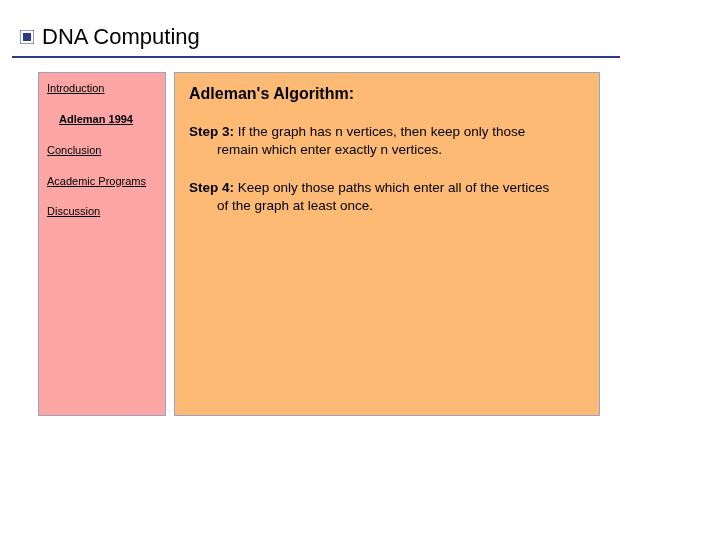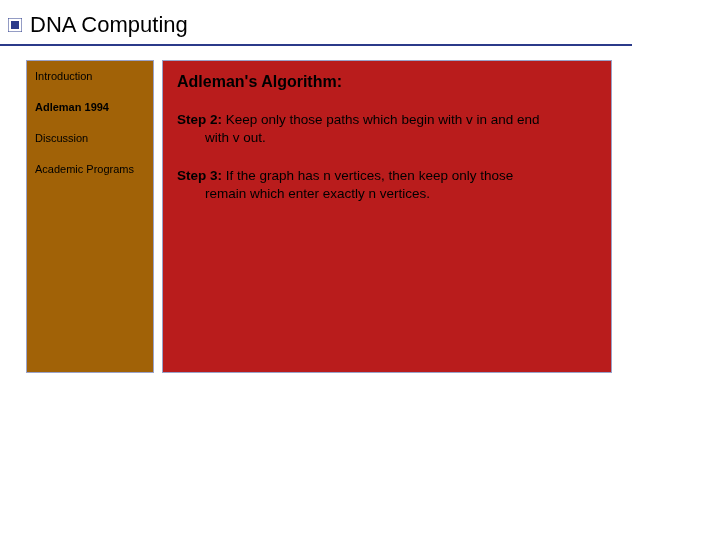--- a/index.html
+++ b/index.html
@@ -2,21 +2,21 @@
 <html><head>
 <meta charset="utf-8">
 <style>
   * { box-sizing: border-box; margin: 0; padding: 0; }
   html, body { width: 720px; height: 540px; background: #fff; font-family: Arial, Helvetica, sans-serif; }
   .slide {
     width: 632px;
     height: 540px;
     background: #fff;
     position: relative;
-    padding: 0;
+    padding: 12px;
   }
   .title-row {
     display: flex;
     align-items: center;
     padding: 12px 0 6px 8px;
   }
   .title-bullet {
     width: 14px;
     height: 14px;
     margin-right: 8px;
@@ -37,32 +37,33 @@
   }
   .body {
     display: flex;
     padding: 14px 20px 0 26px;
     gap: 8px;
   }
   .sidebar {
     width: 128px;
     min-width: 128px;
     border: 1px solid #9aa2c9;
-    background: #a16207;
+    background: #fca5a5;
     padding: 8px 8px 180px 8px;
     font-size: 11px;
     color: #000;
     line-height: 1.35;
+    text-decoration: underline;
   }
   .sidebar .item { margin-bottom: 16px; }
-  .sidebar .item.active { font-weight: 700; }
+  .sidebar .item.active { font-weight: 700; margin-left: 12px; }
   .content {
     flex: 1;
     border: 1px solid #9aa2c9;
-    background: #b91c1c;
+    background: #fdba74;
     padding: 8px 14px 18px 14px;
     font-size: 13.5px;
     color: #000;
     line-height: 1.35;
   }
   .content .heading {
     font-size: 16px;
     font-weight: 700;
     margin-bottom: 18px;
     margin-top: 2px;
@@ -87,35 +88,36 @@
     </span>
     <span class="title-text">DNA Computing</span>
   </div>
   <div class="title-underline"></div>
 
   <div class="body">
 
     <div class="sidebar">
       <div class="item">Introduction</div>
       <div class="item active">Adleman 1994</div>
+      <div class="item">Conclusion</div>
+      <div class="item">Academic Programs</div>
       <div class="item">Discussion</div>
-      <div class="item">Academic Programs</div>
     </div>
 
     <div class="content">
       <div class="heading">Adleman's Algorithm:</div>
 
 
-      <div class="step">
-        <span class="label">Step 2:</span><span> Keep only those paths which begin with v in and end</span>
-        <span class="cont">with v out.</span>
-      </div>
 
       <div class="step">
         <span class="label">Step 3:</span><span> If the graph has n vertices, then keep only those</span>
         <span class="cont">remain which enter exactly n vertices.</span>
       </div>
 
+      <div class="step">
+        <span class="label">Step 4:</span><span> Keep only those paths which enter all of the vertices</span>
+        <span class="cont">of the graph at least once.</span>
+      </div>
 
     </div>
 
   </div>
 </div>
 
 </body></html>

